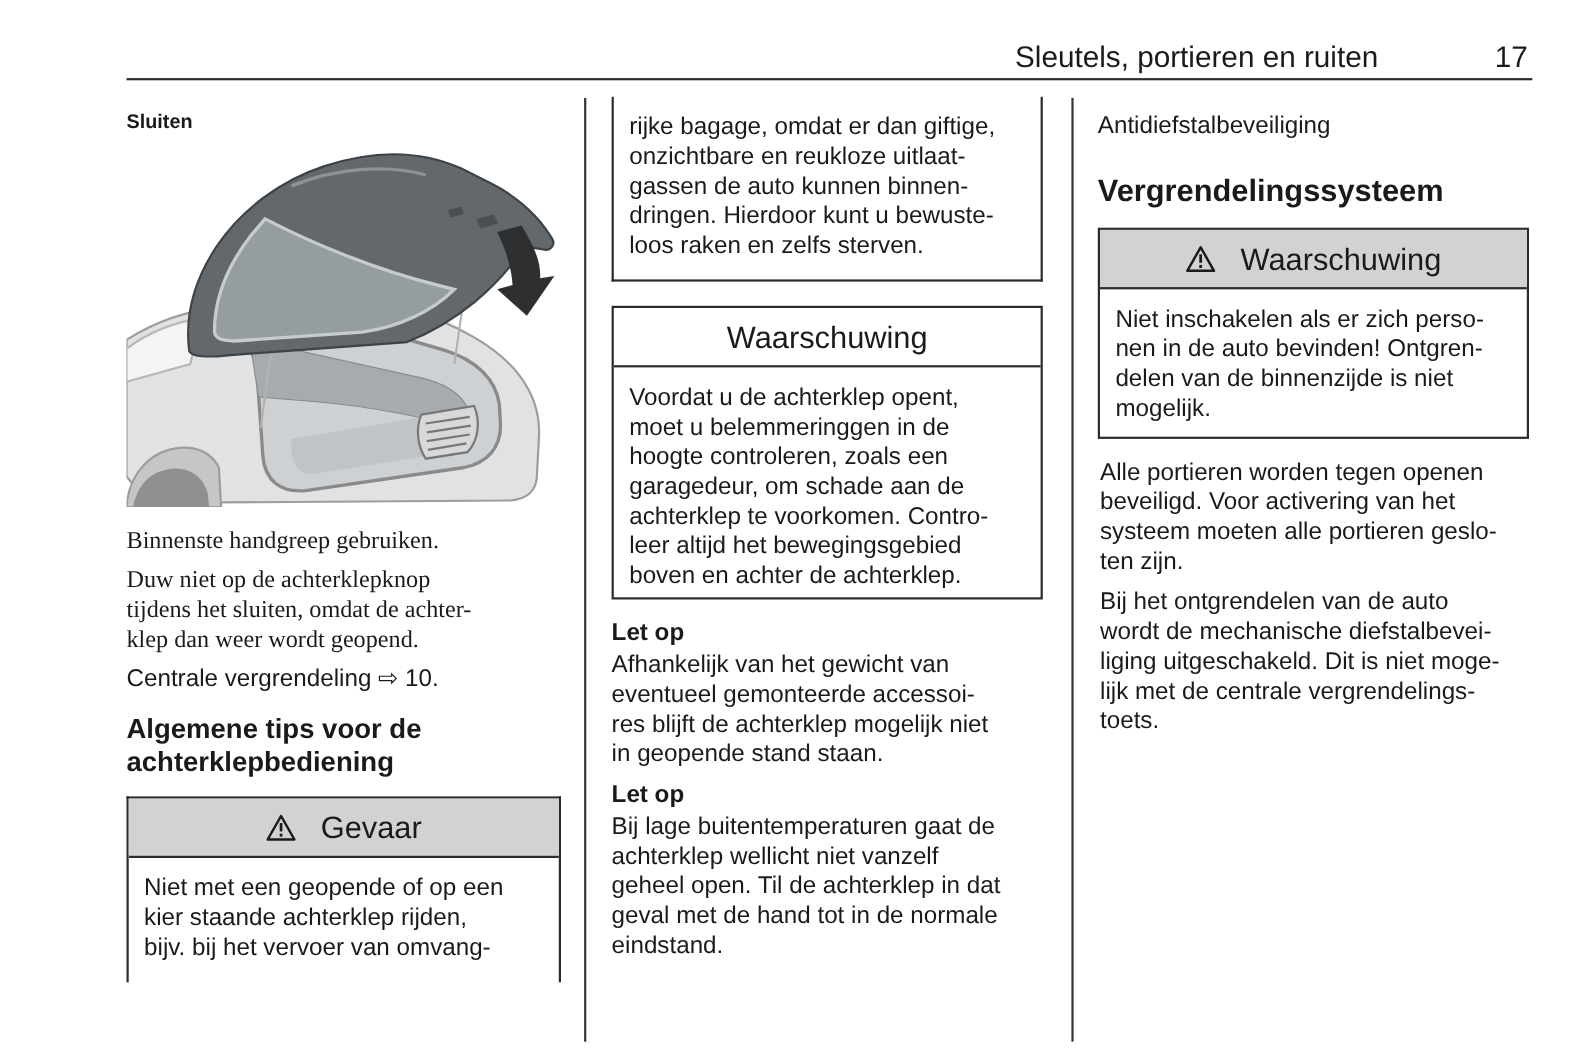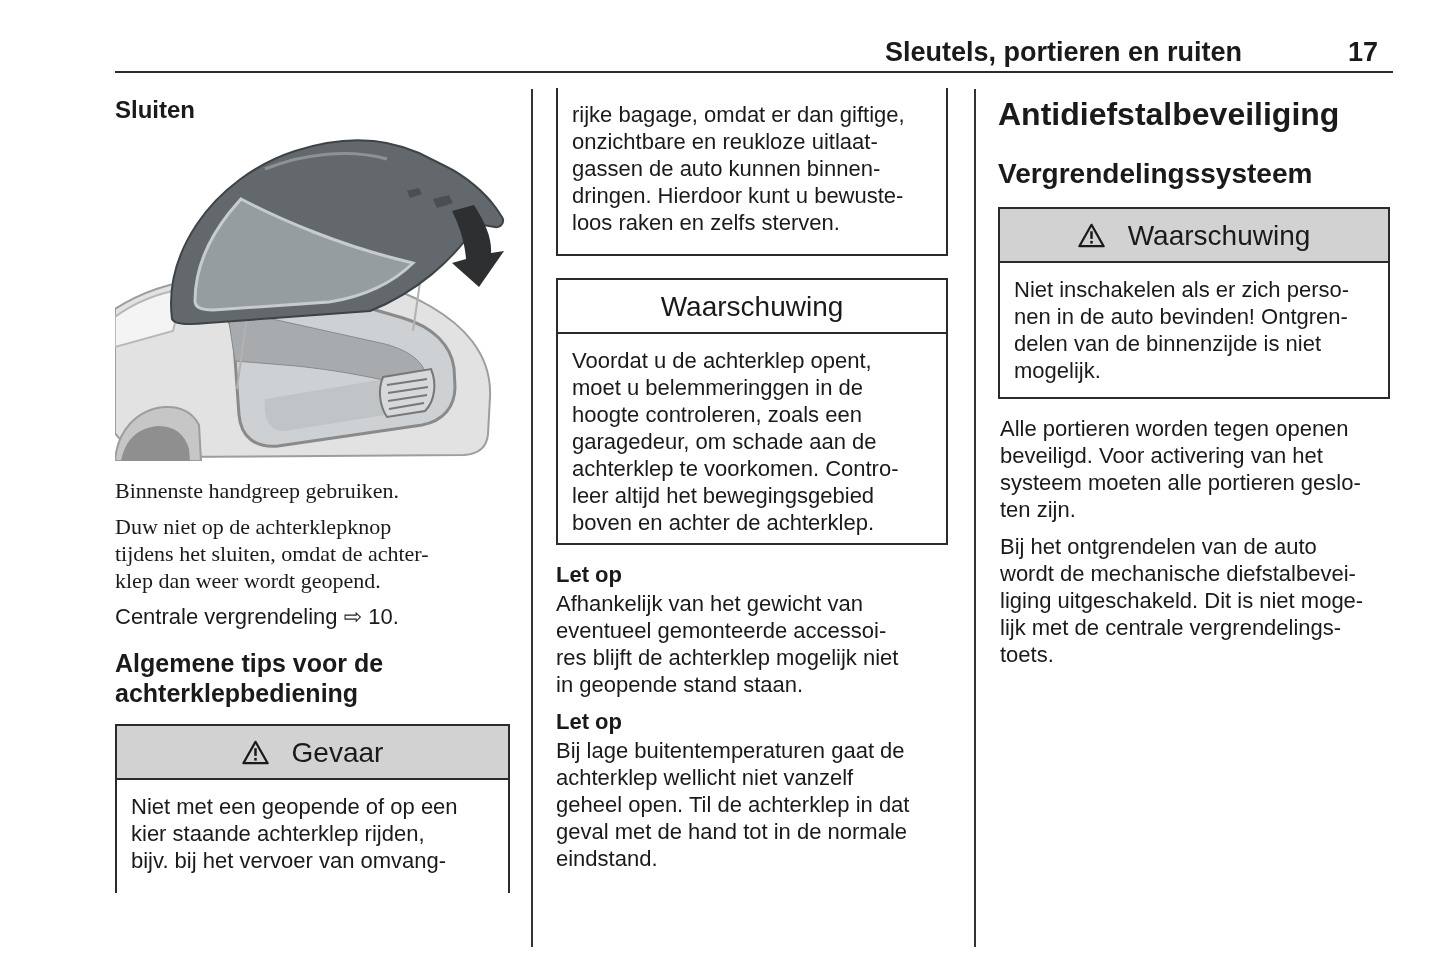--- a/index.html
+++ b/index.html
@@ -3,39 +3,39 @@
 <meta charset="utf-8">
 <style>
   html,body{margin:0;padding:0;background:#ffffff;}
   .page{
     position:relative;width:1445px;height:965px;background:#ffffff;
     font-family:"Liberation Sans",sans-serif;color:#1a1a1a;overflow:hidden;
   }
   .pre{white-space:pre-line;}
   
   .page-header{
-    position:absolute;left:104px;top:36px;width:1278px;
+    position:absolute;left:115px;top:36px;width:1278px;
     display:flex;justify-content:flex-end;align-items:flex-end;
-    font-weight:bold;font-size:27px;line-height:32px;
+    font-weight:normal;font-size:27px;line-height:32px;
   }
   .page-num{margin-left:106px;margin-right:4px;}
   .header-rule{position:absolute;left:115px;top:71px;width:1278px;height:2px;background:#2b2b2b;}
   
   .divider{position:absolute;top:89px;height:858px;width:2px;background:#333333;}
   .divider-1{left:531px;}
   .divider-2{left:974px;}
   
   .col{position:absolute;font-size:22px;line-height:27px;}
   .col-left{left:115px;top:95px;width:395px;}
   .col-mid{left:556px;top:88px;width:392px;}
   .col-right{left:998px;top:95px;width:392px;}
   
-  .h-section{font-size:24px;line-height:30px;font-weight:bold;margin:0 0 14px 0;}
+  .h-section{font-size:18px;line-height:30px;font-weight:bold;margin:0 0 14px 0;}
   .h-section-2{font-size:25px;line-height:30px;font-weight:bold;margin:0 0 16px 0;}
-  .h-big{font-size:32px;line-height:38px;font-weight:bold;margin:0 0 26px 0;}
+  .h-big{font-size:22px;line-height:38px;font-weight:normal;margin:0 0 26px 0;}
   .h-sub{font-size:28px;line-height:30px;font-weight:bold;margin:0 0 18px 0;}
   
   .para{margin:0 0 9px 0;font-family:Liberation Serif, serif;}
   .para-last{margin:0 0 18px 0;}
   .rc-para{margin:0 0 10px 0;padding-left:2px;}
   
   .wbox{border:2px solid #2b2b2b;box-sizing:border-box;background:#ffffff;}
   .wbox-header{
     height:52px;display:flex;align-items:center;justify-content:center;
     border-bottom:2px solid #2b2b2b;font-size:28px;gap:23px;

